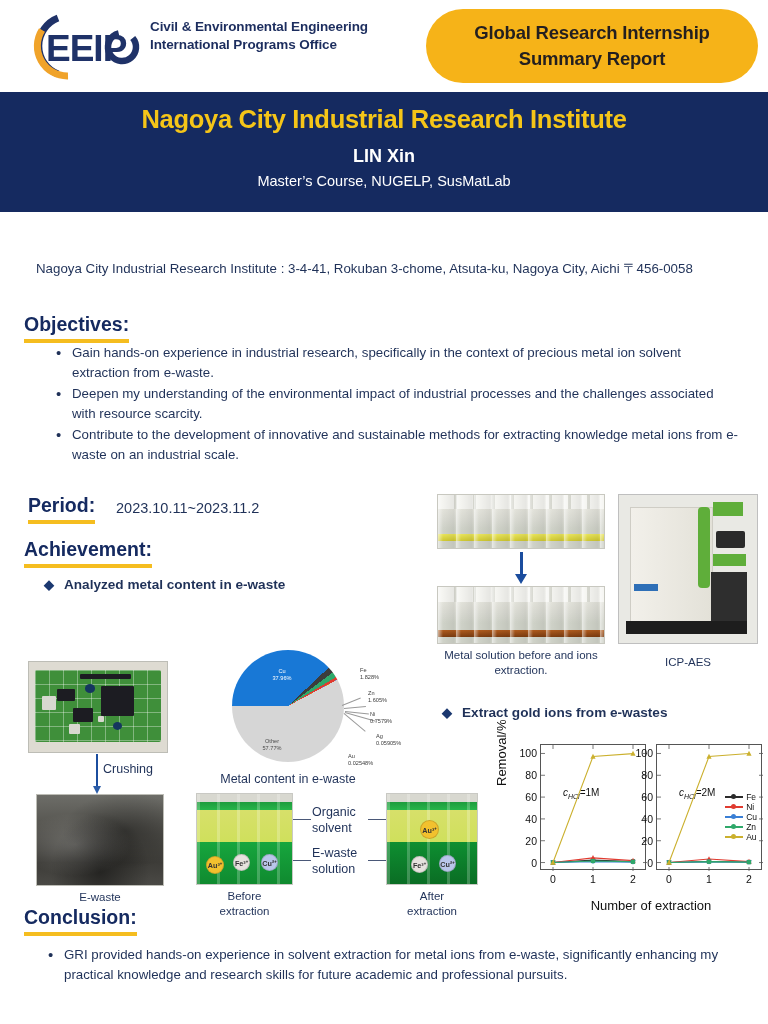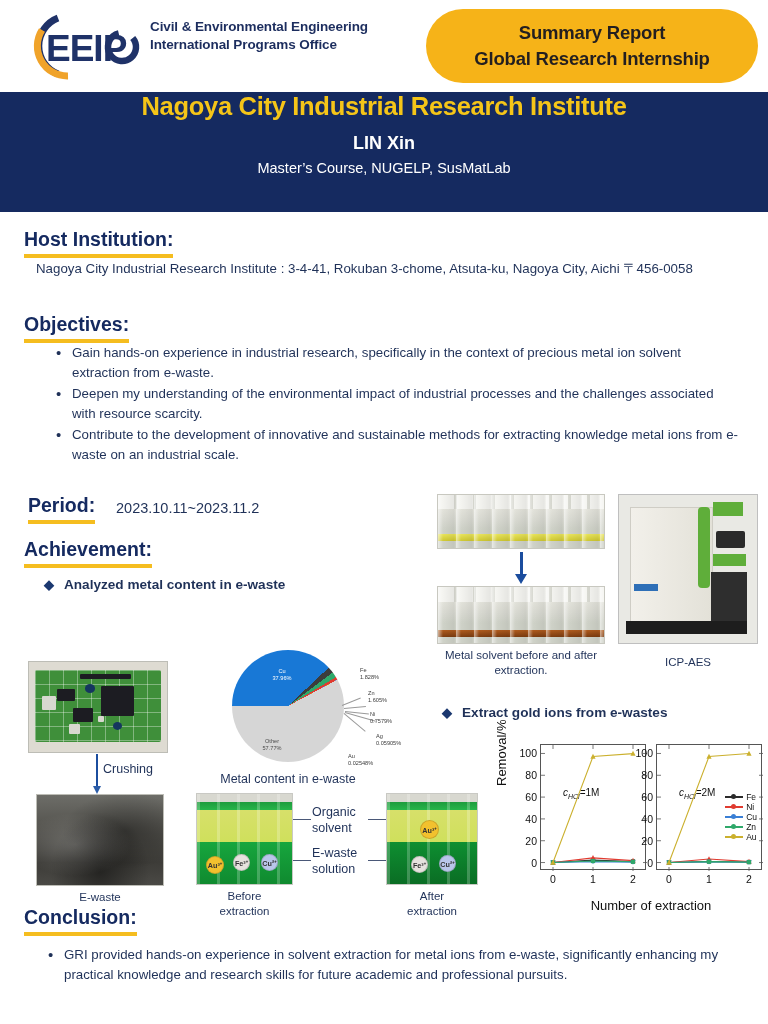--- a/index.html
+++ b/index.html
@@ -32,21 +32,21 @@
     color:#231f20; font-weight:bold; font-size:18.5px; line-height:1.42;
     letter-spacing:-0.2px;
   }
 
   
   .title-band {
     position:absolute; left:0; top:92px; width:768px; height:120px;
     background:#152a60; text-align:center;
   }
   .title-band .inst {
-    color:#f5c518; font-size:25.5px; font-weight:bold;
+    margin-top:13px; color:#f5c518; font-size:25.5px; font-weight:bold;
     letter-spacing:-0.3px;
   }
   .title-band .name {
     margin-top:12px; color:#ffffff; font-size:18px; font-weight:bold;
   }
   .title-band .course {
     margin-top:6px; color:#ffffff; font-size:14.5px;
   }
 
   
@@ -232,32 +232,31 @@
       <path d="M46 8 A30 30 0 0 0 46 64" fill="none" stroke="#1f3268" stroke-width="7"></path>
       <path d="M30 20 A30 30 0 0 0 56 66" fill="none" stroke="#f0a32a" stroke-width="7"></path>
       <text x="34" y="51" font-family="Liberation Sans, sans-serif" font-size="37" font-weight="bold" fill="#1f3268" letter-spacing="-1">EEIP</text>
       <circle cx="110" cy="37" r="14" fill="none" stroke="#1f3268" stroke-width="6.5" stroke-dasharray="72 16" transform="rotate(-40 110 37)"></circle>
     </svg>
     <div class="logo-text">
       <div>Civil &amp; Environmental Engineering</div>
       <div>International Programs Office</div>
     </div>
     <div class="badge">
+      <div>Global Research Internship</div>
       <div>Summary Report</div>
-      <div>Global Research Internship</div>
     </div>
   </div>
 
   <div class="title-band">
     <div class="inst">Nagoya City Industrial Research Institute</div>
     <div class="name">LIN Xin</div>
     <div class="course">Master’s Course, NUGELP, SusMatLab</div>
   </div>
 
-  <div class="head" style="left:24px; top:228px;">Host Institution:</div>
   <div class="body-text" style="left:36px; top:259px; width:712px;">Nagoya City Industrial Research Institute : 3-4-41, Rokuban 3-chome, Atsuta-ku, Nagoya City, Aichi 〒456-0058</div>
 
   <div class="head" style="left:24px; top:313px;">Objectives:</div>
   <ul class="bullets" style="position:absolute; left:50px; top:343px; width:690px;">
     <li>Gain hands-on experience in industrial research, specifically in the context of precious metal ion solvent extraction from e-waste.</li>
     <li>Deepen my understanding of the environmental impact of industrial processes and the challenges associated with resource scarcity.</li>
     <li>Contribute to the development of innovative and sustainable methods for extracting knowledge metal ions from e-waste on an industrial scale.</li>
   </ul>
 
   <div class="head" style="left:28px; top:494px;">Period:</div>
@@ -276,21 +275,21 @@
     <div class="liquid liquid-yellow"></div>
     <div class="verticals"></div>
   </div>
   <div class="arrow-line" style="left:520px; top:552px; width:3px; height:24px;"></div>
   <div class="arrow-head" style="left:515px; top:574px;"></div>
   <div class="vial-strip" style="left:437px; top:586px; width:168px; height:58px;">
     <div class="caps"></div>
     <div class="liquid liquid-brown"></div>
     <div class="verticals"></div>
   </div>
-  <div class="cap" style="left:437px; top:648px; width:168px;">Metal solvent before and after extraction.</div>
+  <div class="cap" style="left:437px; top:648px; width:168px;">Metal solution before and ions extraction.</div>
 
   <div class="icp-photo" style="left:618px; top:494px; width:140px; height:150px;">
     <div class="icp-body"></div>
     <div class="icp-green1"></div>
     <div class="icp-green2"></div>
     <div class="icp-green3"></div>
     <div class="icp-screen"></div>
     <div class="icp-dark"></div>
     <div class="icp-base"></div>
     <div class="icp-blue"></div>

